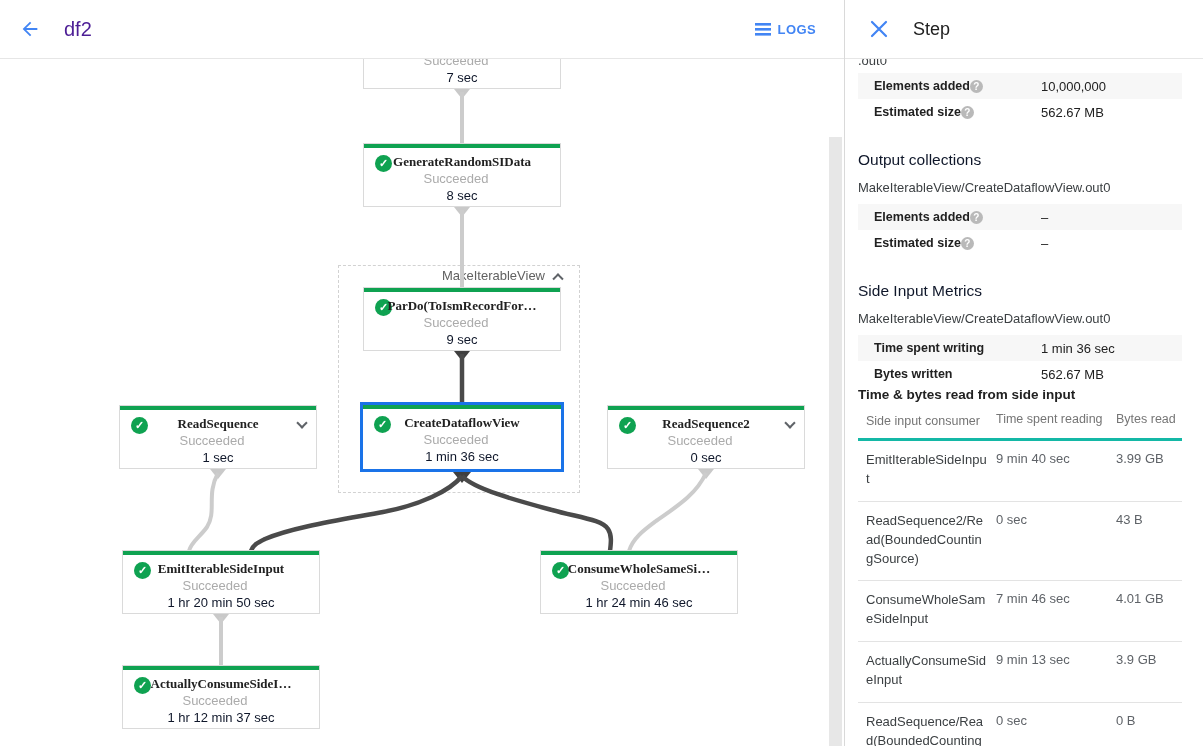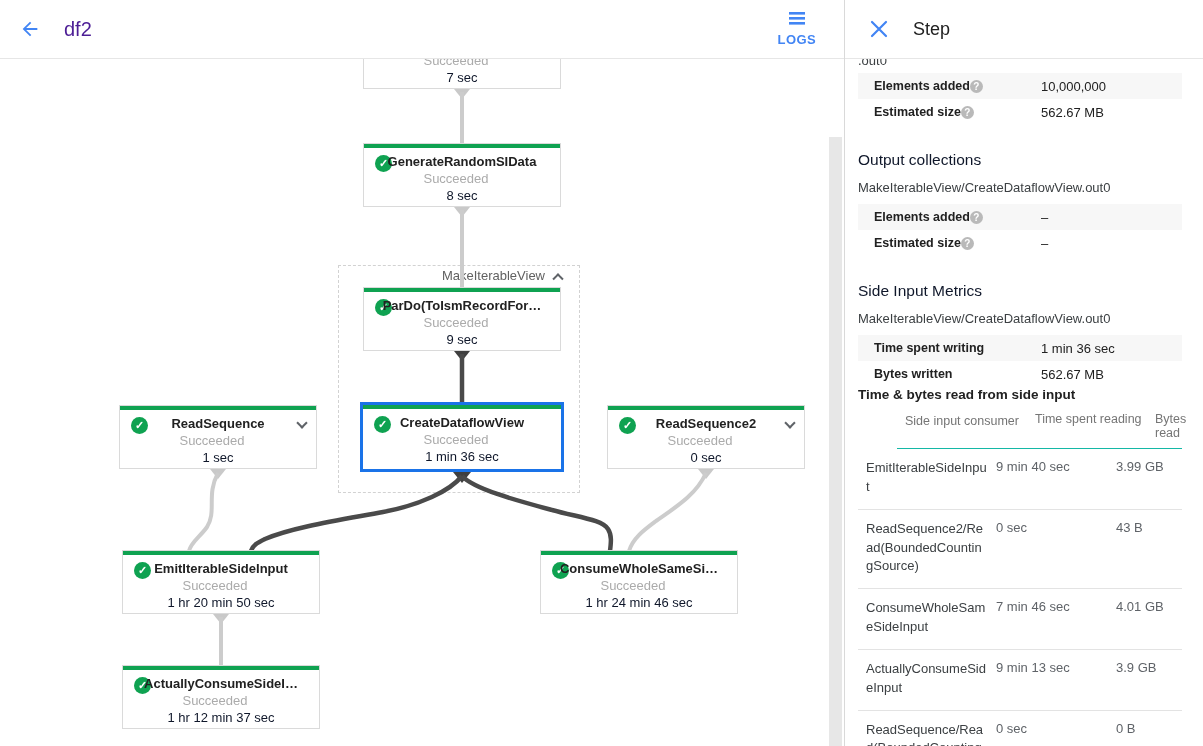--- a/index.html
+++ b/index.html
@@ -8,21 +8,21 @@
   .app { position:relative; width:1203px; height:746px; background:#fff; }
 
   
   .topbar { position:absolute; left:0; top:0; width:844px; height:59px; background:#fff;
     border-bottom:1px solid #e6e6e6; display:flex; align-items:center; }
   .back-btn { margin-left:18px; width:24px; height:24px; display:flex; align-items:center;
     justify-content:center; cursor:pointer; }
   .job-title { margin-left:22px; font-size:20px; color:#4c1d95; }
   .topbar-spacer { flex:1; }
   .logs-btn { display:flex; align-items:center; gap:7px; margin-right:28px;
-    color:var(--c-blue,#4285f4); font-size:13px; font-weight:bold; letter-spacing:.4px; cursor:pointer;flex-direction:column; }
+    color:var(--c-blue,#4285f4); font-size:13px; font-weight:bold; letter-spacing:.4px; cursor:pointer; }
 
   
   .graph { position:absolute; left:0; top:59px; width:844px; height:687px; overflow:hidden; background:#fff; }
   .group { position:absolute; left:338px; top:206px; width:242px; height:228px;
     border:1px dashed #d2d2d2; background:transparent; }
   .group-label { position:absolute; left:338px; top:209px; width:236px; display:flex;
     justify-content:flex-end; align-items:center; gap:9px; padding-right:12px;
     font-size:13px; color:#616161; }
   .chev { width:8px; height:8px; border-right:2px solid #5f6368; border-bottom:2px solid #5f6368; display:inline-block; }
   .chev.up { transform:rotate(-135deg) translate(-2px,-2px); }
@@ -31,21 +31,21 @@
   svg.edges { position:absolute; left:0; top:0; width:844px; height:687px; }
 
   .node { position:absolute; width:198px; height:64px; background:#fff;
     border:1px solid #dadada; cursor:pointer; }
   .node.selected { width:204px; height:70px; border:3px solid var(--c-selected,#1a73e8); }
   .nbar { position:absolute; left:0; top:0; right:0; height:4px; background:var(--c-green,#0fa251); }
   .ncheck { position:absolute; left:11px; top:11px; width:17px; height:17px; border-radius:50%;
     background:var(--c-green,#0fa251); color:#fff; font-size:11px; font-weight:bold;
     text-align:center; line-height:17px; }
   .ntitle { position:absolute; left:0; right:0; top:10px; text-align:center;
-    font-size:13px; font-weight:bold; color:#212121; white-space:nowrap; overflow:hidden; }
+    font-size:13px; font-weight:bold; color:#212121; white-space:nowrap; overflow:hidden;font-family:Liberation Serif, serif; }
   .nstatus { position:absolute; left:0; right:12px; top:27px; text-align:center;
     font-size:13px; color:#ababab; }
   .ndur { position:absolute; left:0; right:0; top:44px; text-align:center;
     font-size:13px; color:#0f172a; }
   .nchev { position:absolute; right:10px; top:13px; }
 
   .vscrollbar { position:absolute; left:829px; top:78px; width:13px; height:609px; background:#e7e7e7; }
 
   
   .panel { position:absolute; left:844px; top:0; width:359px; height:746px; background:#fff;
@@ -64,22 +64,22 @@
   .help { width:13px; height:13px; border-radius:50%; background:#b9b9b9; color:#fff;
     font-size:10px; font-weight:bold; line-height:13px; text-align:center; flex:none; }
   .metric-value { font-size:13px; color:#212121; }
 
   .section-h { margin-top:26px; font-size:15.5px; font-weight:400; color:#0f172a; }
   .collection { margin-top:11px; font-size:13px; color:#3c4043; }
   .collection + .metric-table { margin-top:9px; }
 
   .sub-h { font-size:13.5px; font-weight:bold; color:#212121; }
   .si-table { margin-top:4px; }
-  .si-hrow { display:flex; gap:8px; padding:6px 0 8px 8px; border-bottom:1px solid #14b8a6;
-    font-size:12.5px; color:#757575;margin-left:39px; }
+  .si-hrow { display:flex; gap:8px; padding:6px 0 8px 8px; border-bottom:3px solid #14b8a6;
+    font-size:12.5px; color:#757575; }
   .si-row { display:flex; gap:8px; padding:10px 0 12px 8px; border-bottom:1px solid #e3e3e3;
     font-size:13px; align-items:flex-start; }
   .c1 { width:122px; flex:none; word-break:break-all; line-height:1.45; color:#3c4043; }
   .c2 { width:112px; flex:none; color:#5f6368; }
   .c3 { flex:1; color:#5f6368; }
   .si-hrow .c1, .si-hrow .c2, .si-hrow .c3 { color:#757575; }
 </style>
 </head>
 <body>
 

